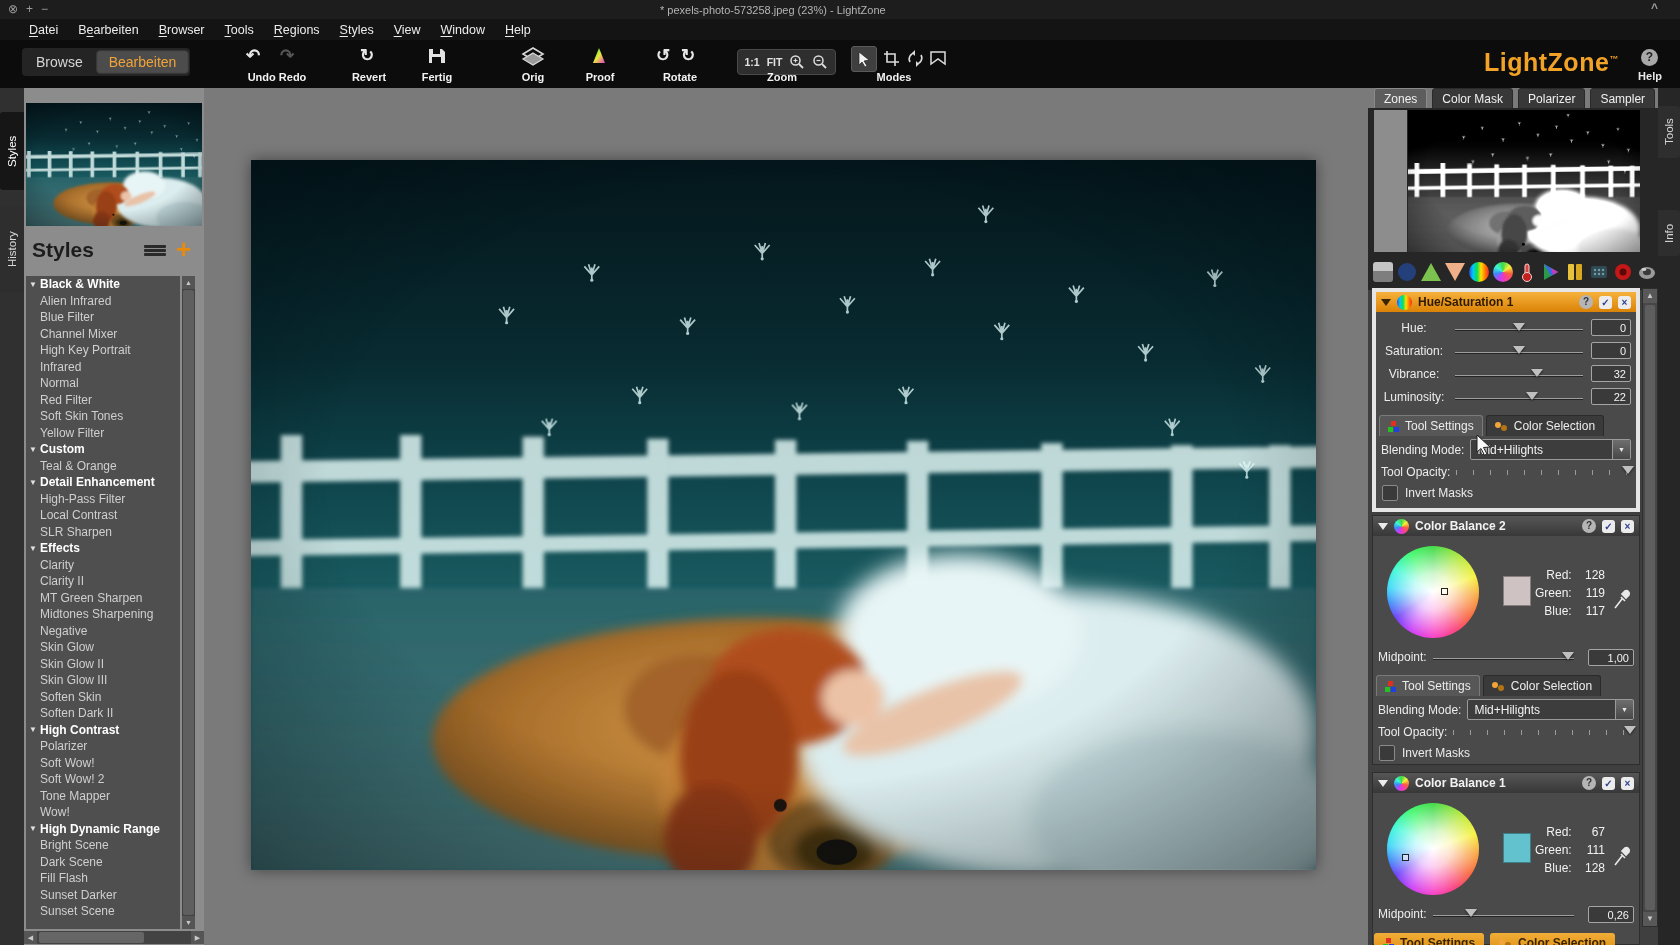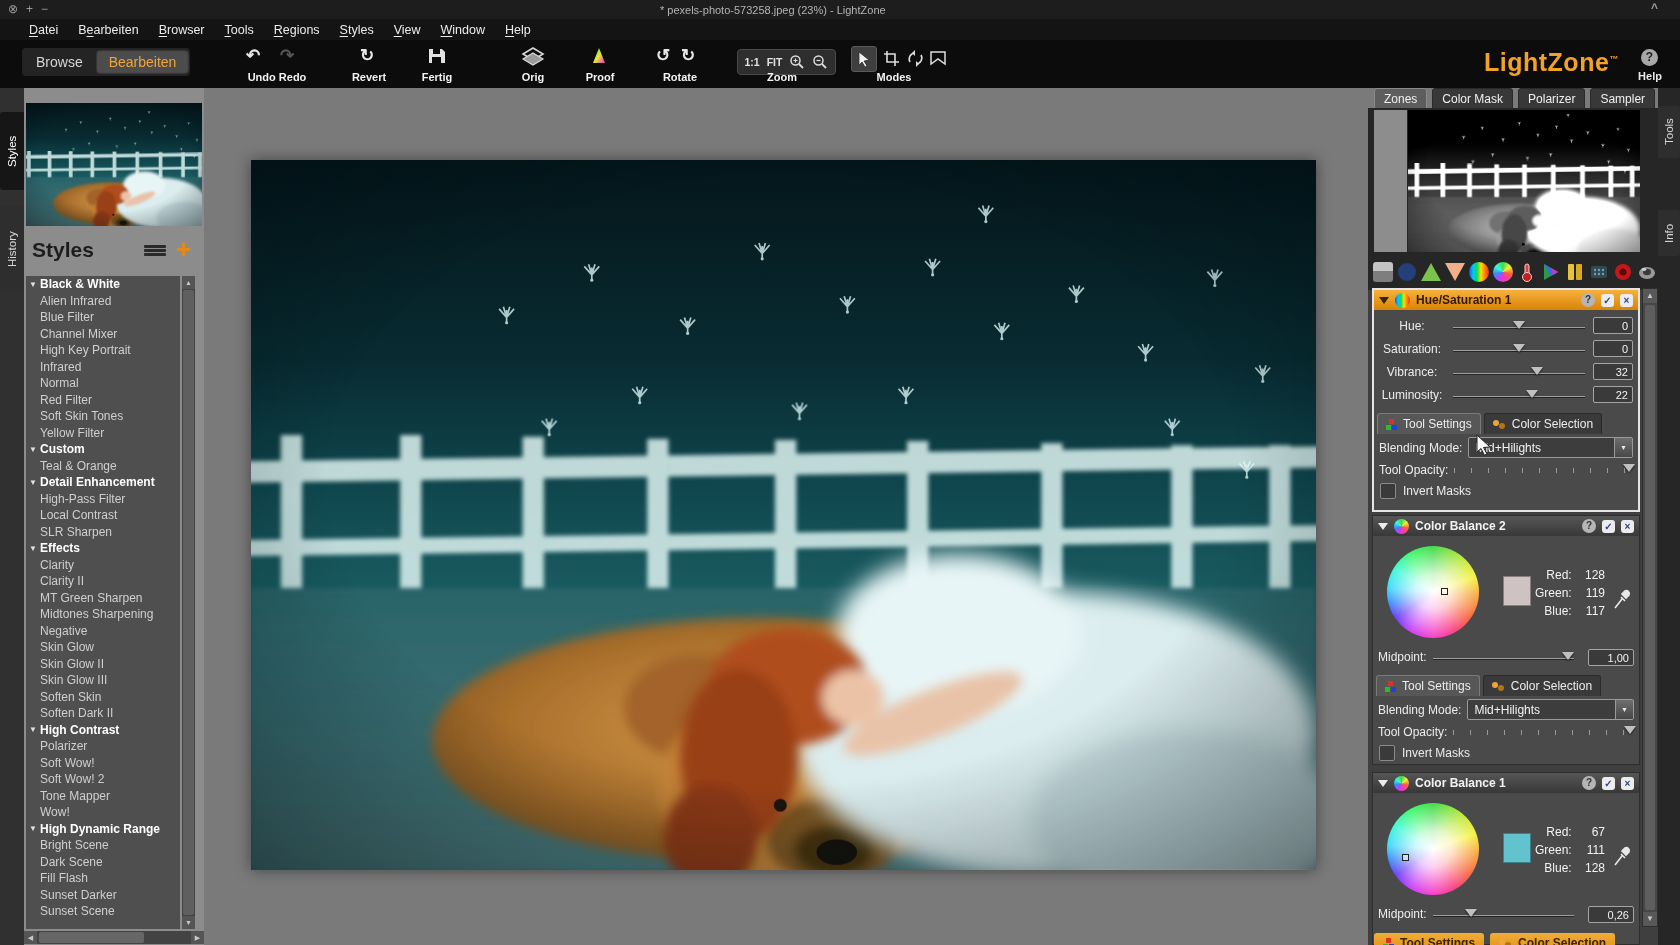--- a/index.html
+++ b/index.html
@@ -60,21 +60,21 @@
   .rtab.sel{background:#5d5d5d;border-color:#8a8a8a}
   .rdark{position:absolute;left:1368px;top:108px;width:290px;height:182px;background:#262626}
   .zonestrip{position:absolute;left:6px;top:2px;width:33px;height:142px;background:#8d8d8d}
   .zonesimg{position:absolute;left:40px;top:2px;width:232px;height:142px;overflow:hidden;background:#111}
   .zonesimg svg{width:100%;height:100%;display:block;filter:grayscale(1) contrast(1.35) brightness(1.12)}
   .iconrow{position:absolute;left:5px;top:148px;height:32px;display:flex;align-items:center;gap:4px}
   .tool-ic{width:20px;height:20px;flex:none}
   .rpanelbg{position:absolute;left:1368px;top:290px;width:290px;bottom:0;background:#3f3f3f}
   .rstrip{position:absolute;left:1658px;top:88px;width:22px;bottom:0;background:#262626}
   .tool-panel{position:absolute;left:1372px;width:268px;background:#4a4a4a;border:1px solid #2e2e2e;box-sizing:border-box}
-  .tool-panel.selected{border:2px solid #e5e5e5}
+  .tool-panel.selected{border:4px solid #e5e5e5}
   .panel-header{height:20px;display:flex;align-items:center;gap:6px;padding:0 5px;background:linear-gradient(#565656,#383838)}
   .selected>.panel-header{background:linear-gradient(#f6b13c,#da8306)}
   .ph-title{font-size:12px;font-weight:bold;color:#f2f2f2}
   .selected .ph-title{color:#2e1a00}
   .ph-tri{width:0;height:0;border-left:5px solid transparent;border-right:5px solid transparent;border-top:7px solid #ececec}
   .selected .ph-tri{border-top-color:#3a2400}
   .ph-btns{margin-left:auto;display:flex;gap:6px;align-items:center}
   .hbtn-help{width:14px;height:14px;border-radius:50%;background:#b5b5b5;color:#333;font-size:10px;font-weight:bold;text-align:center;line-height:14px}
   .hbtn-sq{width:13px;height:13px;border-radius:3px;background:#ececec;color:#2b3f8f;font-size:10px;font-weight:bold;text-align:center;line-height:13px}
   .ball-hs{width:15px;height:15px;border-radius:50%;background:linear-gradient(90deg,#2b48e0,#00c8ff,#07e055,#ffe000,#ff8000,#ff2424)}

